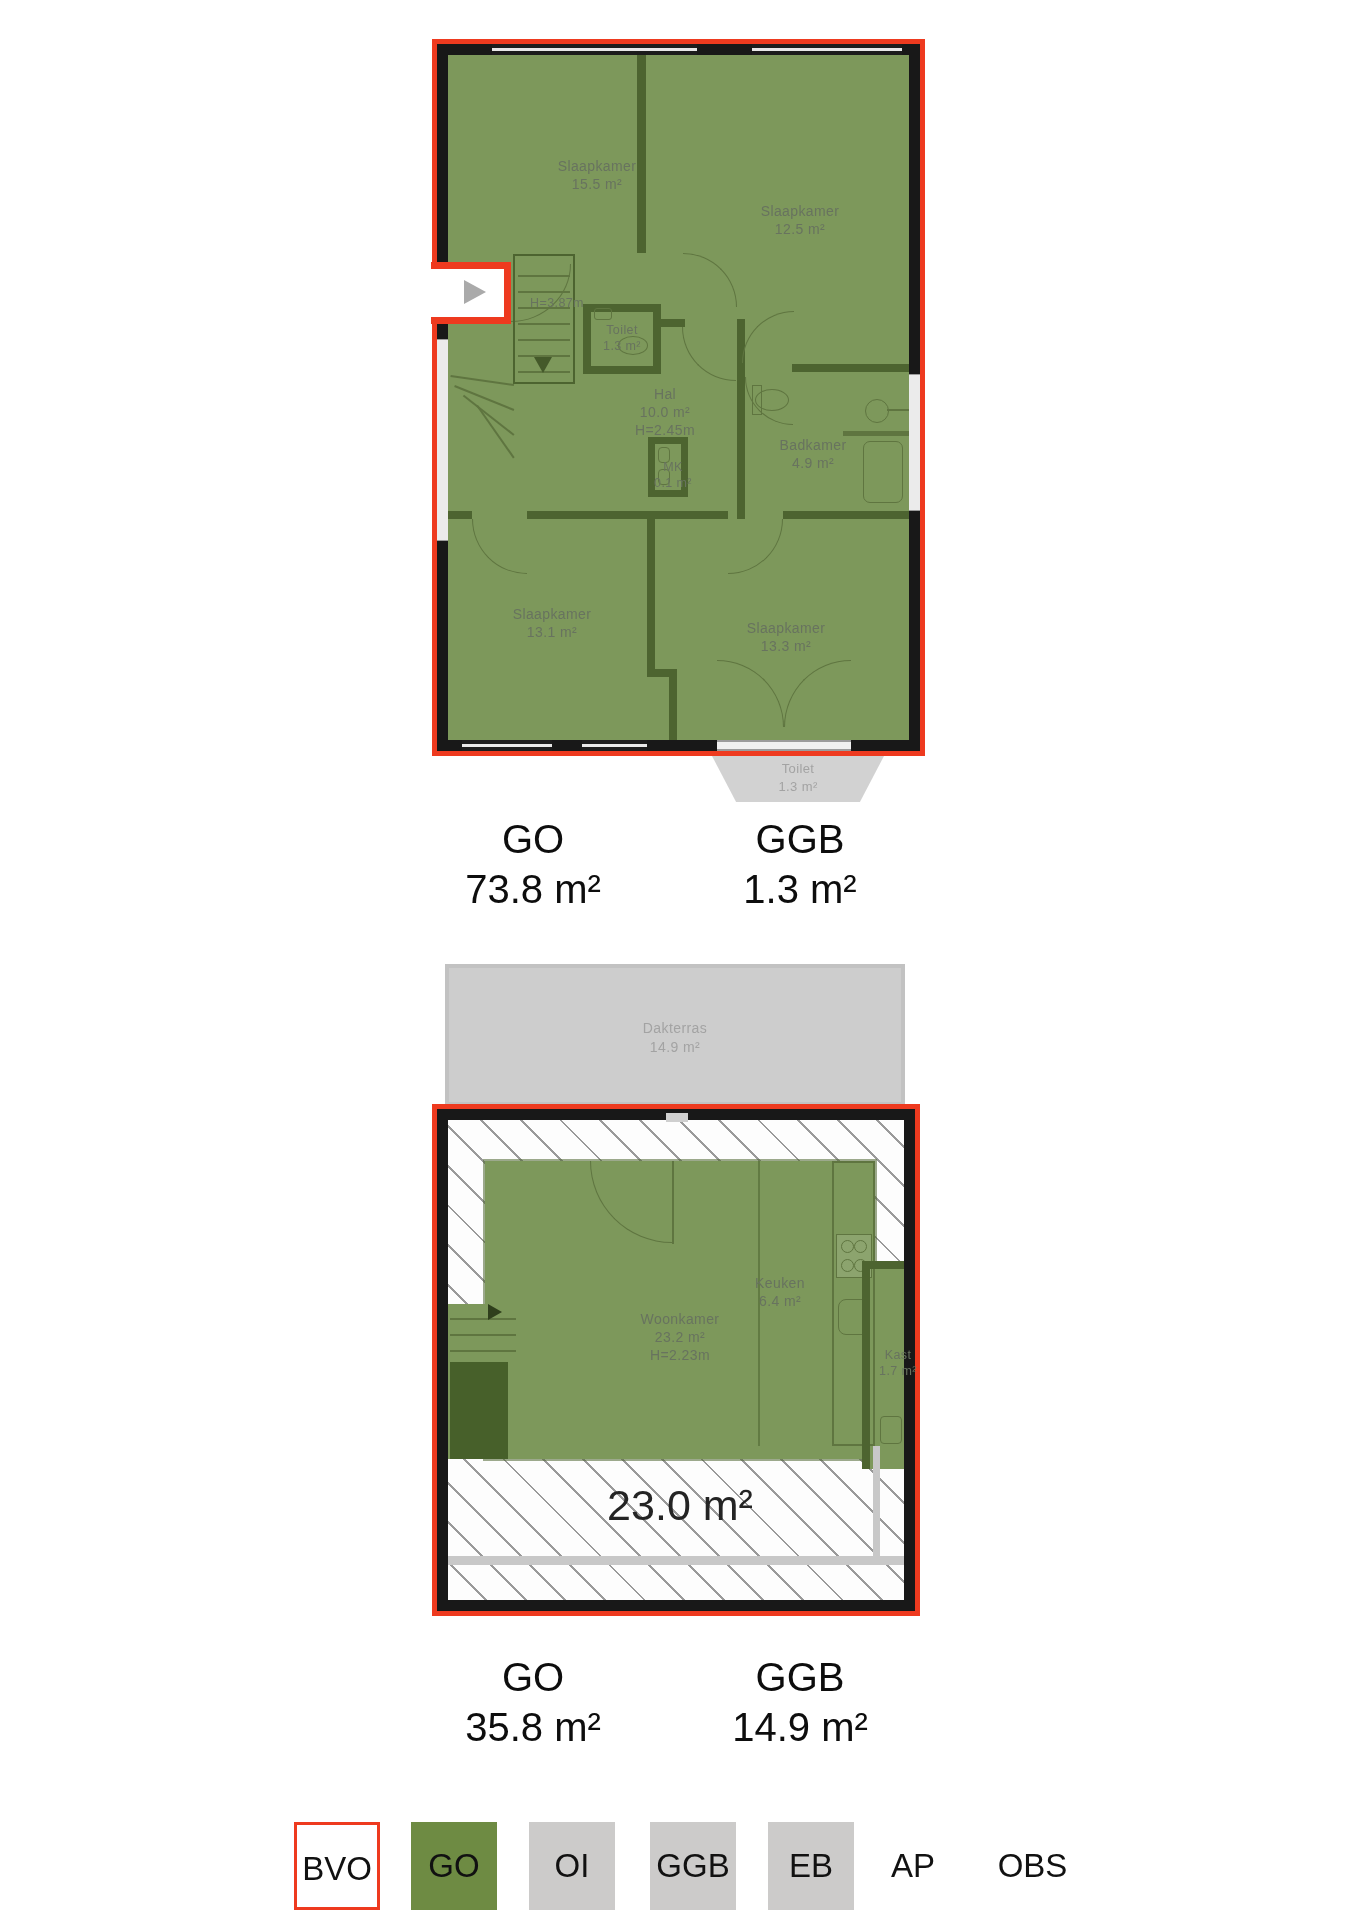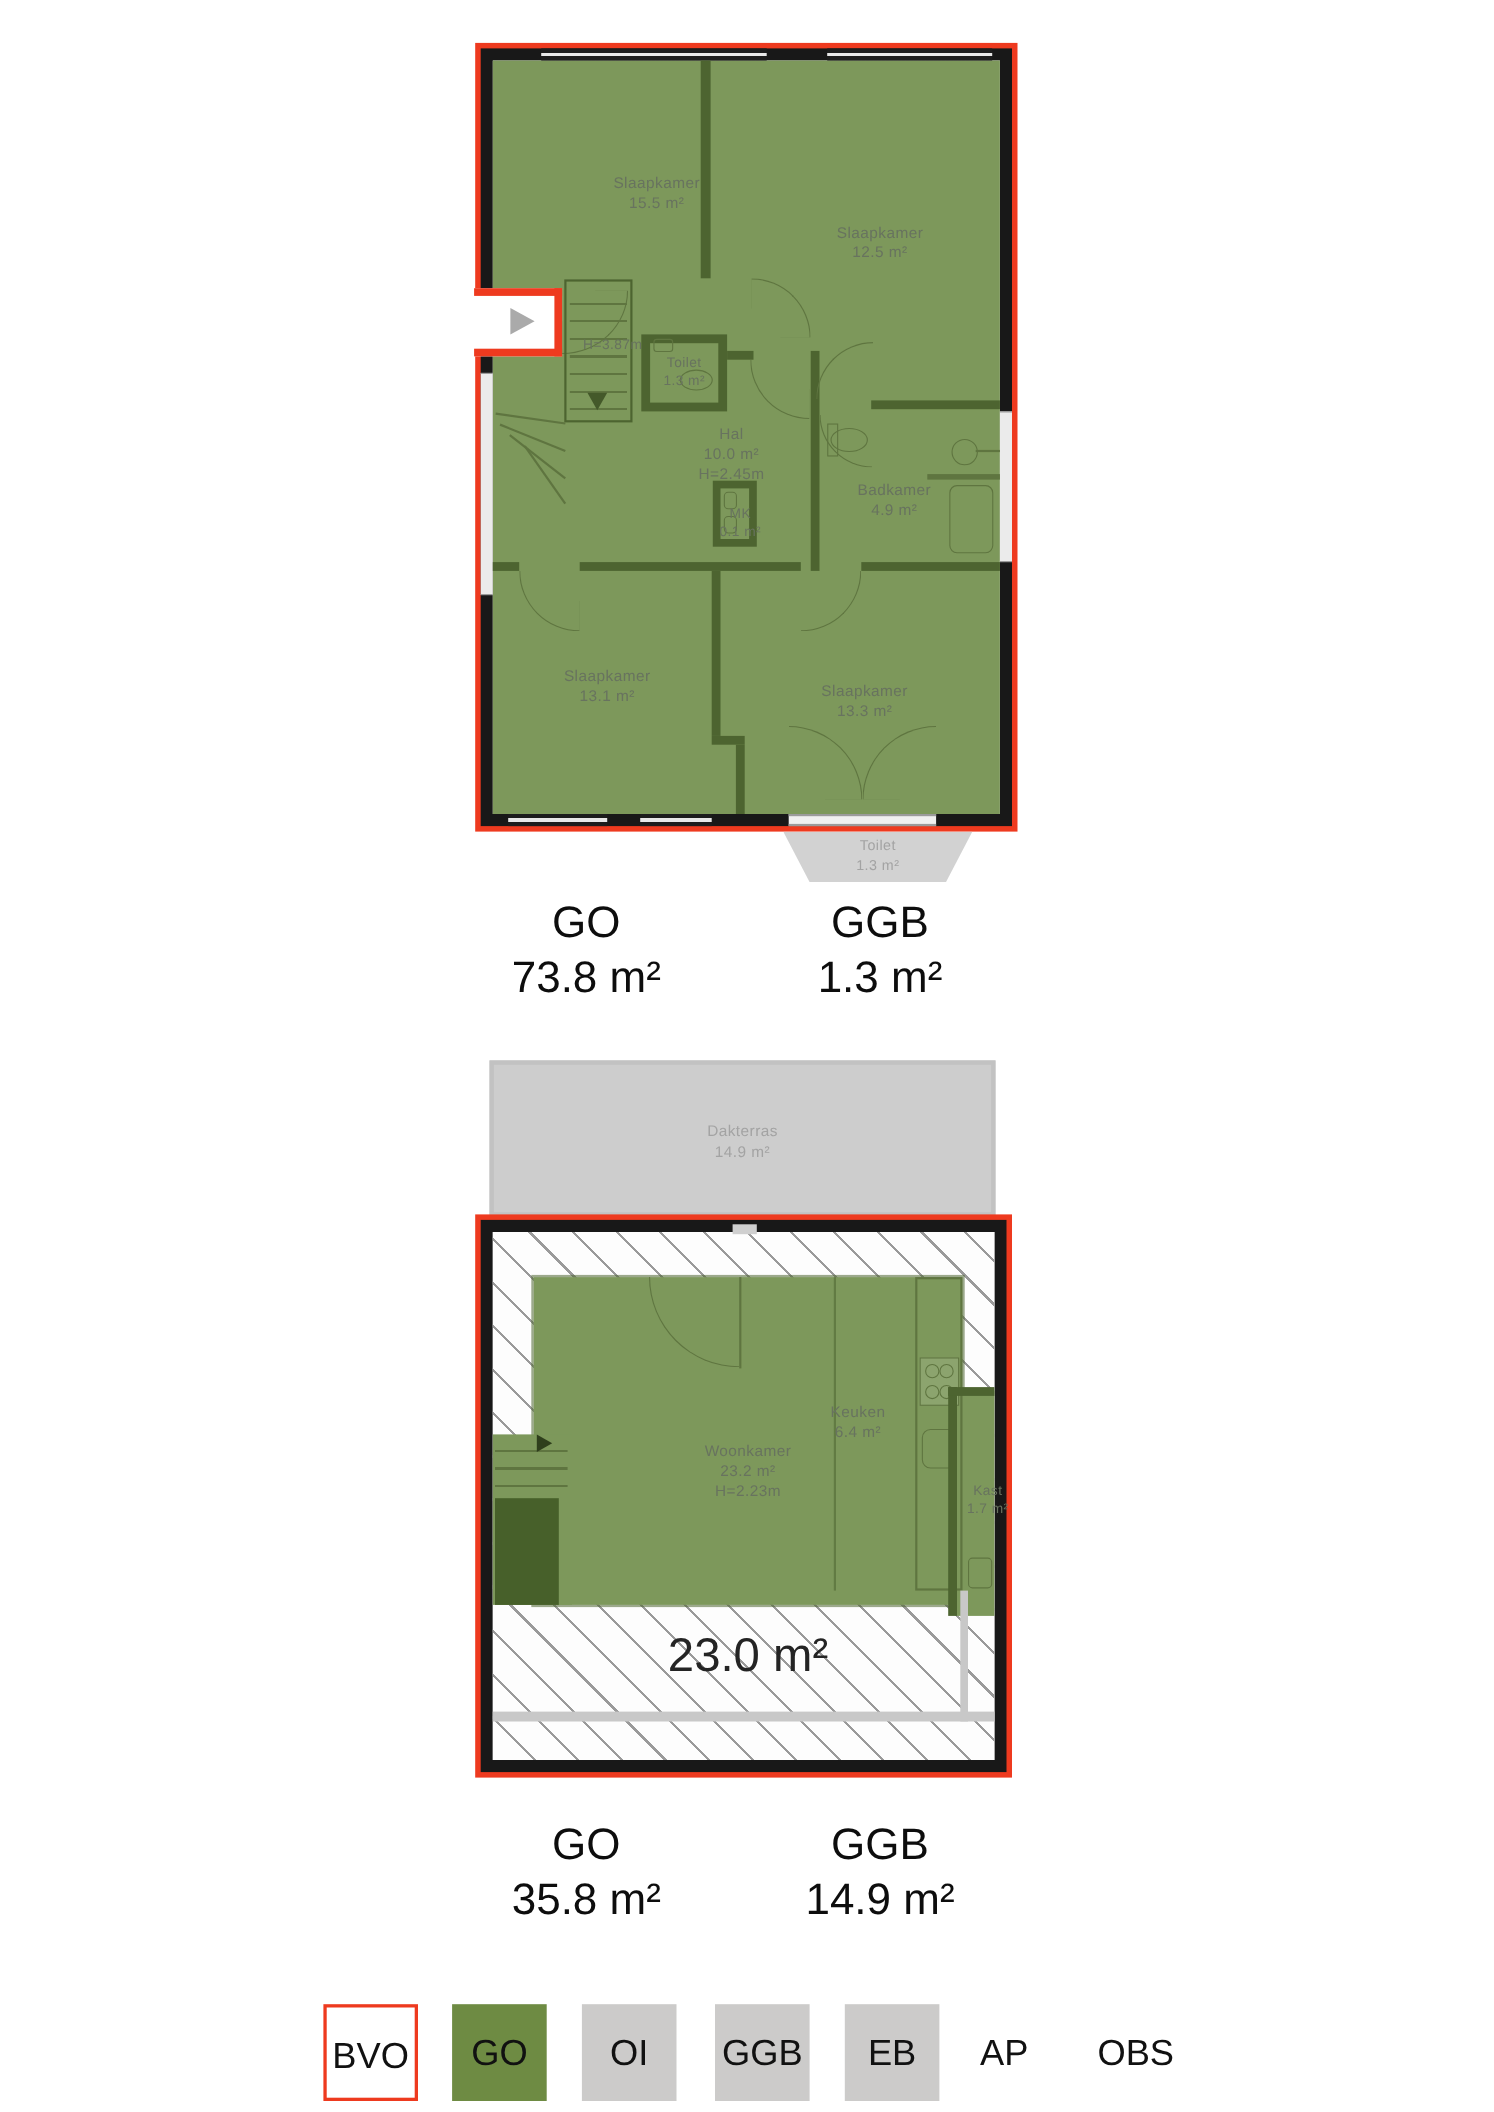--- a/index.html
+++ b/index.html
@@ -135,21 +135,21 @@
       <div>4.9 m²</div>
     </div>
     <div class="rlabel" style="left:40px;top:566px;width:160px;">
       <div>Slaapkamer</div>
       <div>13.1 m²</div>
     </div>
     <div class="rlabel" style="left:274px;top:580px;width:160px;">
       <div>Slaapkamer</div>
       <div>13.3 m²</div>
     </div>
-    <div class="rlabel small" style="left:80px;top:266px;width:90px;">
+    <div class="rlabel small" style="left:80px;top:256px;width:90px;">
       <div>H=3.87m</div>
     </div>
   </div>
 
   <div class="abs" style="left:712px;top:742px;width:172px;height:46px;background:#d2d2d2;clip-path:polygon(0 0,100% 0,86% 100%,14% 100%);"></div>
   <div class="outlabel" style="left:712px;top:746px;width:172px;font-size:13px;">
     <div>Toilet</div>
     <div>1.3 m²</div>
   </div>
 

